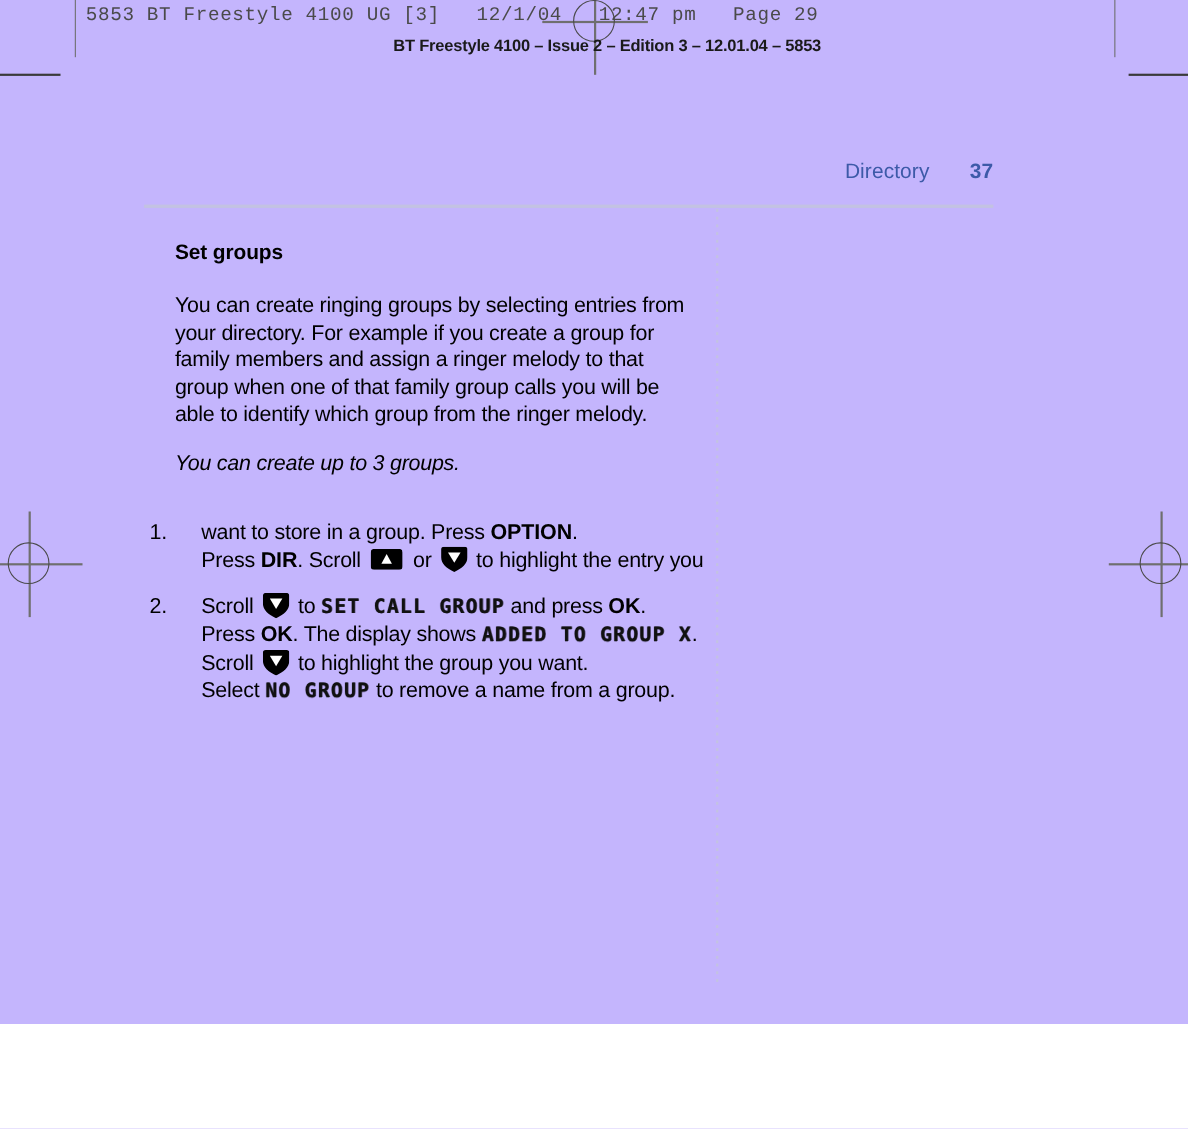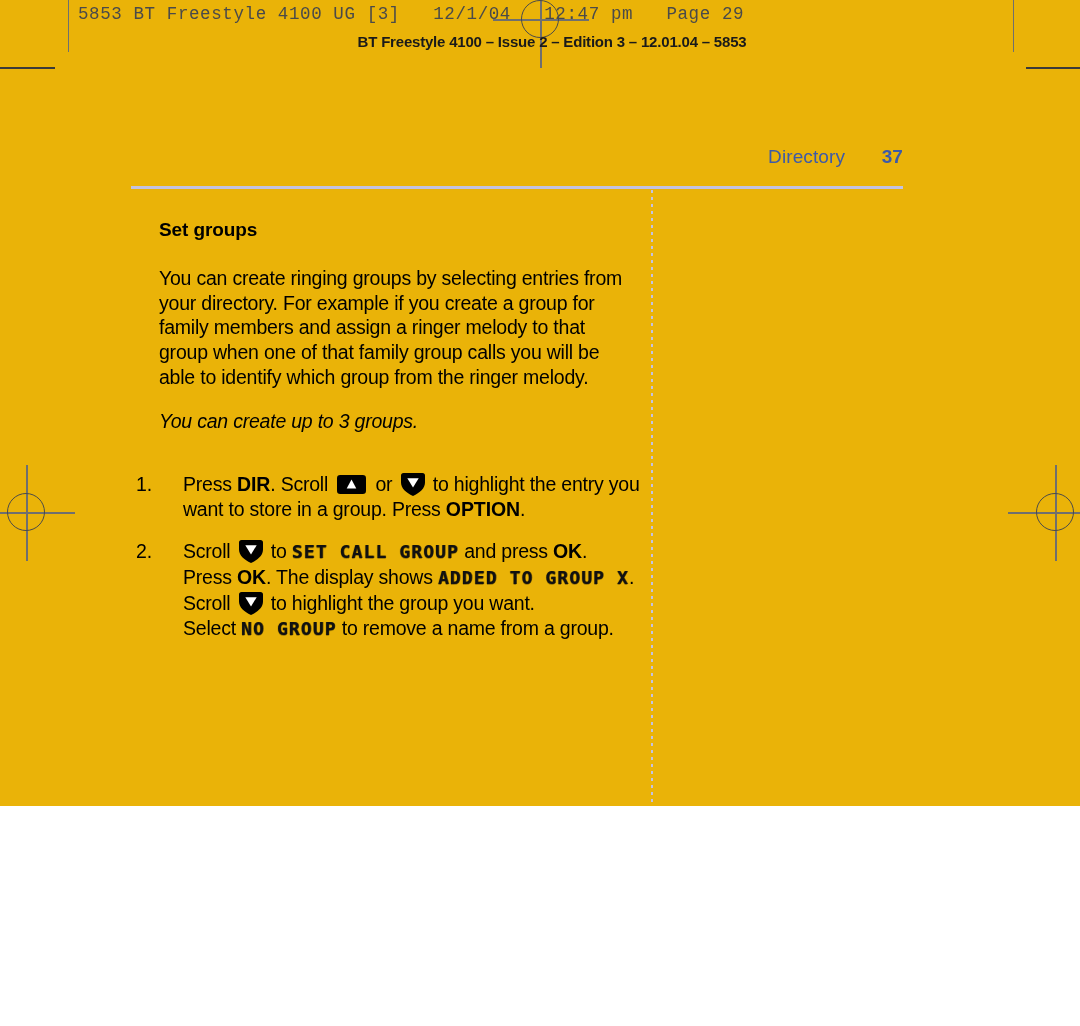--- a/index.html
+++ b/index.html
@@ -9,22 +9,22 @@
     background: #ffffff;
   }
   body {
     font-family: "Liberation Sans", sans-serif;
     -webkit-font-smoothing: antialiased;
   }
 
   #page {
     position: relative;
     width: 1080px;
-    height: 806px;
-    background: #eab308;
+    height: 931px;
+    background: #c4b5fd;
     overflow: hidden;
   }
 
   
   .crop-line {
     position: absolute;
     background: #6f6f6f;
   }
   .crop-v { width: 1px; }
   .crop-dark { background: #3a3a3a; height: 2px; }
@@ -254,28 +254,28 @@
   <div class="col-divider"></div>
 
   <div class="body-col">
     <h2 class="section-title">Set groups</h2>
 
     <p class="para">You can create ringing groups by selecting entries from your directory. For example if you create a group for family members and assign a ringer melody to that group when one of that family group calls you will be able to identify which group from the ringer melody.</p>
     <p class="para tight">You can create up to 3 groups.</p>
 
     <ol class="steps" id="steps-root">
         <li>
+          <span class="line">want to store in a group. Press <b class="key">OPTION</b>.</span>
           <span class="line">Press <b class="key">DIR</b>. Scroll <span class="keyicon key-up"><svg viewBox="0 0 29 19" width="29" height="19" aria-hidden="true">
                 <path d="M3.2 0 H25.8 A3.2 3.2 0 0 1 29 3.2 V15.8 A3.2 3.2 0 0 1 25.8 19 H3.2 A3.2 3.2 0 0 1 0 15.8 V3.2 A3.2 3.2 0 0 1 3.2 0 Z" fill="#000"></path>
                 <path d="M14.5 4.6 L19.3 13.4 H9.7 Z" fill="#ffffff"></path>
               </svg></span> or <span class="keyicon key-down"><svg viewBox="0 0 24 23" width="24" height="23" aria-hidden="true">
                 <path d="M2.6 0 H21.4 A2.6 2.6 0 0 1 24 2.6 V9.6 C24 15.4 19.0 19.8 12 23 C5.0 19.8 0 15.4 0 9.6 V2.6 A2.6 2.6 0 0 1 2.6 0 Z" fill="#000"></path>
                 <path d="M6.3 5.2 H17.7 L12 14.6 Z" fill="#ffffff"></path>
               </svg></span> to highlight the entry you</span>
-          <span class="line">want to store in a group. Press <b class="key">OPTION</b>.</span>
         </li>
         <li>
           <span class="line">Scroll <span class="keyicon key-down"><svg viewBox="0 0 24 23" width="24" height="23" aria-hidden="true">
                 <path d="M2.6 0 H21.4 A2.6 2.6 0 0 1 24 2.6 V9.6 C24 15.4 19.0 19.8 12 23 C5.0 19.8 0 15.4 0 9.6 V2.6 A2.6 2.6 0 0 1 2.6 0 Z" fill="#000"></path>
                 <path d="M6.3 5.2 H17.7 L12 14.6 Z" fill="#ffffff"></path>
               </svg></span> to <span class="lcd">SET CALL GROUP</span> and press <b class="key">OK</b>.</span>
           <span class="line">Press <b class="key">OK</b>. The display shows <span class="lcd">ADDED TO GROUP X</span>.</span>
           <span class="line">Scroll <span class="keyicon key-down"><svg viewBox="0 0 24 23" width="24" height="23" aria-hidden="true">
                 <path d="M2.6 0 H21.4 A2.6 2.6 0 0 1 24 2.6 V9.6 C24 15.4 19.0 19.8 12 23 C5.0 19.8 0 15.4 0 9.6 V2.6 A2.6 2.6 0 0 1 2.6 0 Z" fill="#000"></path>
                 <path d="M6.3 5.2 H17.7 L12 14.6 Z" fill="#ffffff"></path>

